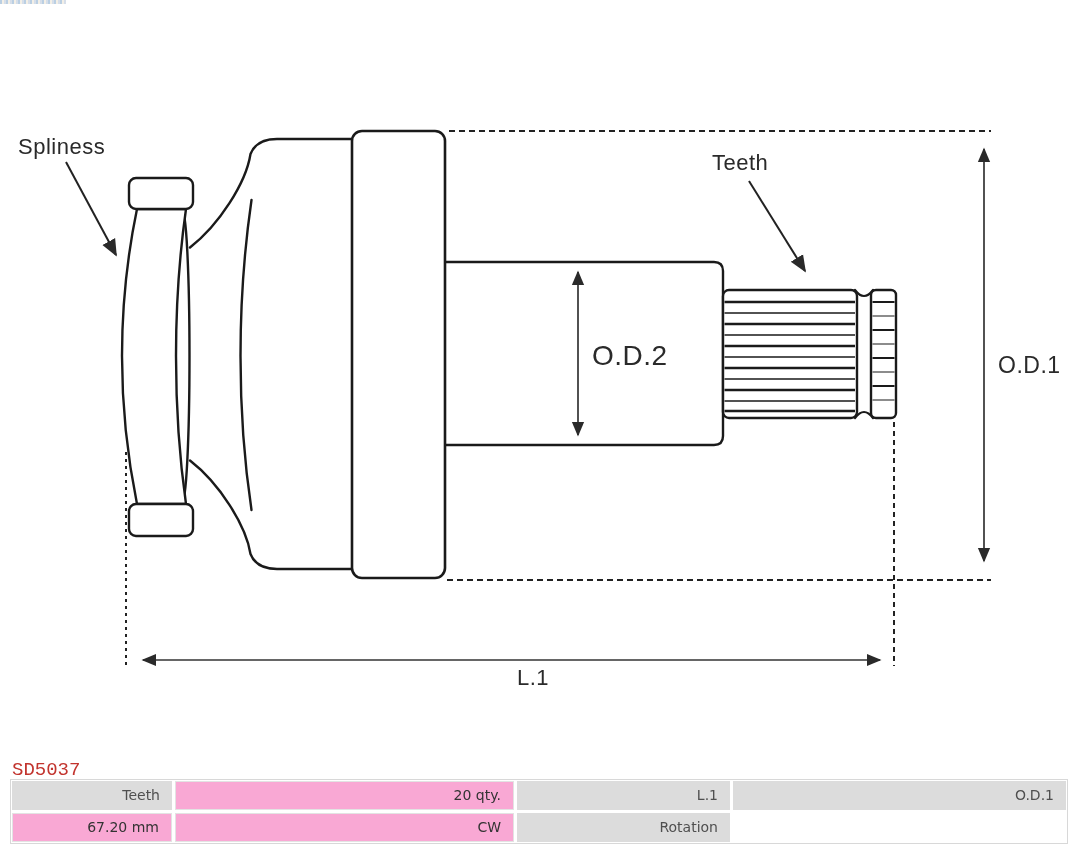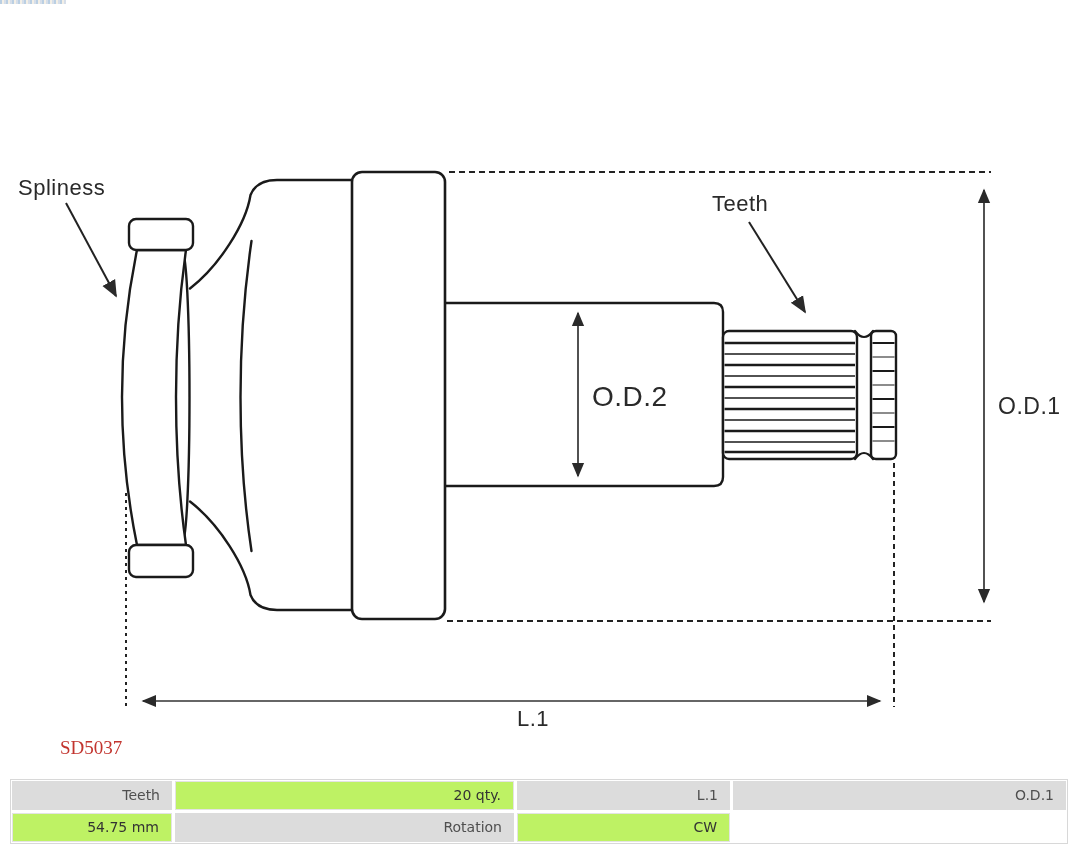--- a/index.html
+++ b/index.html
@@ -2,44 +2,44 @@
 <html><head>
 <meta charset="utf-8">
 <style>
   html,body{margin:0;padding:0;background:#fff;}
   body{width:1080px;height:851px;position:relative;overflow:hidden;
        font-family:"Liberation Sans",sans-serif;}
   
   .top-strip{position:absolute;left:0;top:0;width:66px;height:4px;opacity:.8;
     background:repeating-linear-gradient(90deg,#a9c3dc 0 2px,#f0ebe0 2px 4px,#ccd6e4 4px 6px);}
   
-  .diagram-wrap{position:absolute;left:0;top:0;width:945px;height:730px;margin-top:41px;}
+  .diagram-wrap{position:absolute;left:0;top:0;width:945px;height:730px;}
   svg{display:block;}
   
   .dim-label{position:absolute;color:#2a2a2a;
     font-family:"Liberation Sans",sans-serif;font-weight:400;letter-spacing:.5px;}
   .lbl-spliness{left:18px;top:134px;font-size:22px;}
   .lbl-teeth{left:712px;top:150px;font-size:22px;}
   .lbl-od1{left:998px;top:352px;font-size:23px;}
   .lbl-od2{left:592px;top:340px;font-size:28px;}
   .lbl-l1{left:517px;top:665px;font-size:22px;}
   
-  .part-number{position:absolute;left:12px;top:737px;font-size:19px;font-weight:500;
-    color:#c2342e;font-family:Liberation Serif, serif;
-    text-decoration:none;cursor:pointer;margin-left:48px;}
+  .part-number{position:absolute;left:12px;top:759px;font-size:19px;font-weight:500;
+    color:#c2342e;font-family:Liberation Mono, monospace;
+    text-decoration:none;cursor:pointer;}
   
   .spec-table{position:absolute;left:10px;top:779px;width:1054px;
     display:grid;grid-template-columns:160px 339px 213px 1fr;
     grid-auto-rows:29px;gap:3px;background:#fff;
     border:1px solid #d8d8d8;padding:1px;box-sizing:content-box;}
   .cell{line-height:29px;font-size:14px;text-align:right;padding-right:12px;
     box-sizing:border-box;font-family:"DejaVu Sans","Liberation Sans",sans-serif;
     overflow:hidden;white-space:nowrap;}
   .cell.label{background:#dcdcdc;color:#4f4f4f;}
-  .cell.value{background:#bef264;color:#333;border:1px solid #e3e3e3;line-height:27px;}
+  .cell.value{background:#f9a8d4;color:#333;border:1px solid #e3e3e3;line-height:27px;}
 </style>
 </head>
 <body>
 
 <div class="top-strip"></div>
 
 <div class="diagram-wrap">
   <svg width="1080" height="730" viewBox="0 0 1080 730">
     <defs>
       <marker id="ah" viewBox="0 0 10 10" refX="8.5" refY="5" markerWidth="9" markerHeight="9" orient="auto-start-reverse">
@@ -108,16 +108,16 @@
 </div>
 
 <a class="part-number" style="color: rgb(194, 52, 46);">SD5037</a>
 
 <div class="spec-table">
   <div class="cell label" style="background: rgb(220, 220, 220);">Teeth</div>
   <div class="cell value">20 qty.</div>
   <div class="cell label" style="background: rgb(220, 220, 220);">L.1</div>
 
   <div class="cell label" style="background: rgb(220, 220, 220);">O.D.1</div>
-  <div class="cell value">54.75 mm</div>
+  <div class="cell value">67.20 mm</div>
+  <div class="cell value">CW</div>
   <div class="cell label" style="background: rgb(220, 220, 220);">Rotation</div>
-  <div class="cell value">CW</div>
 </div>
 
 </body></html>

